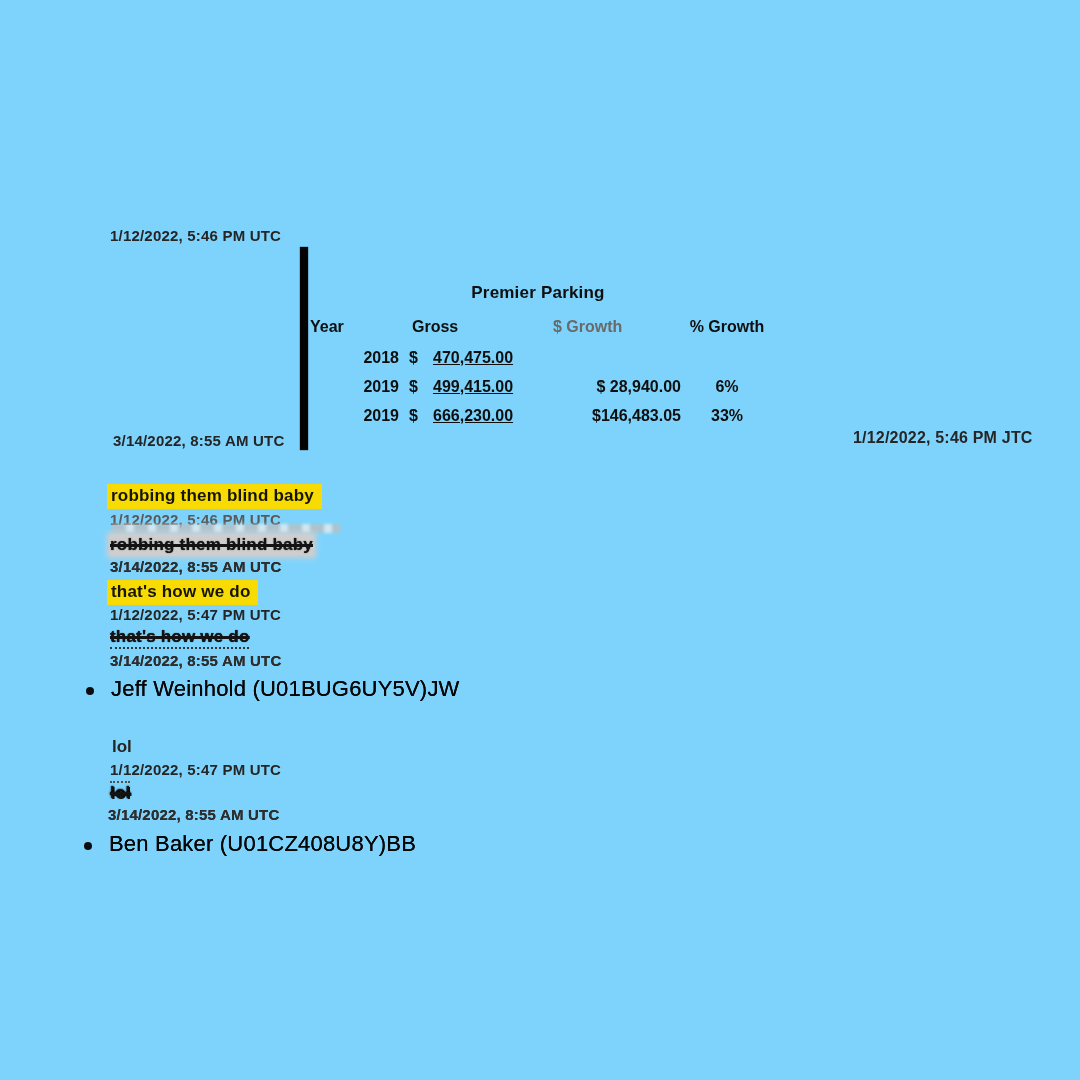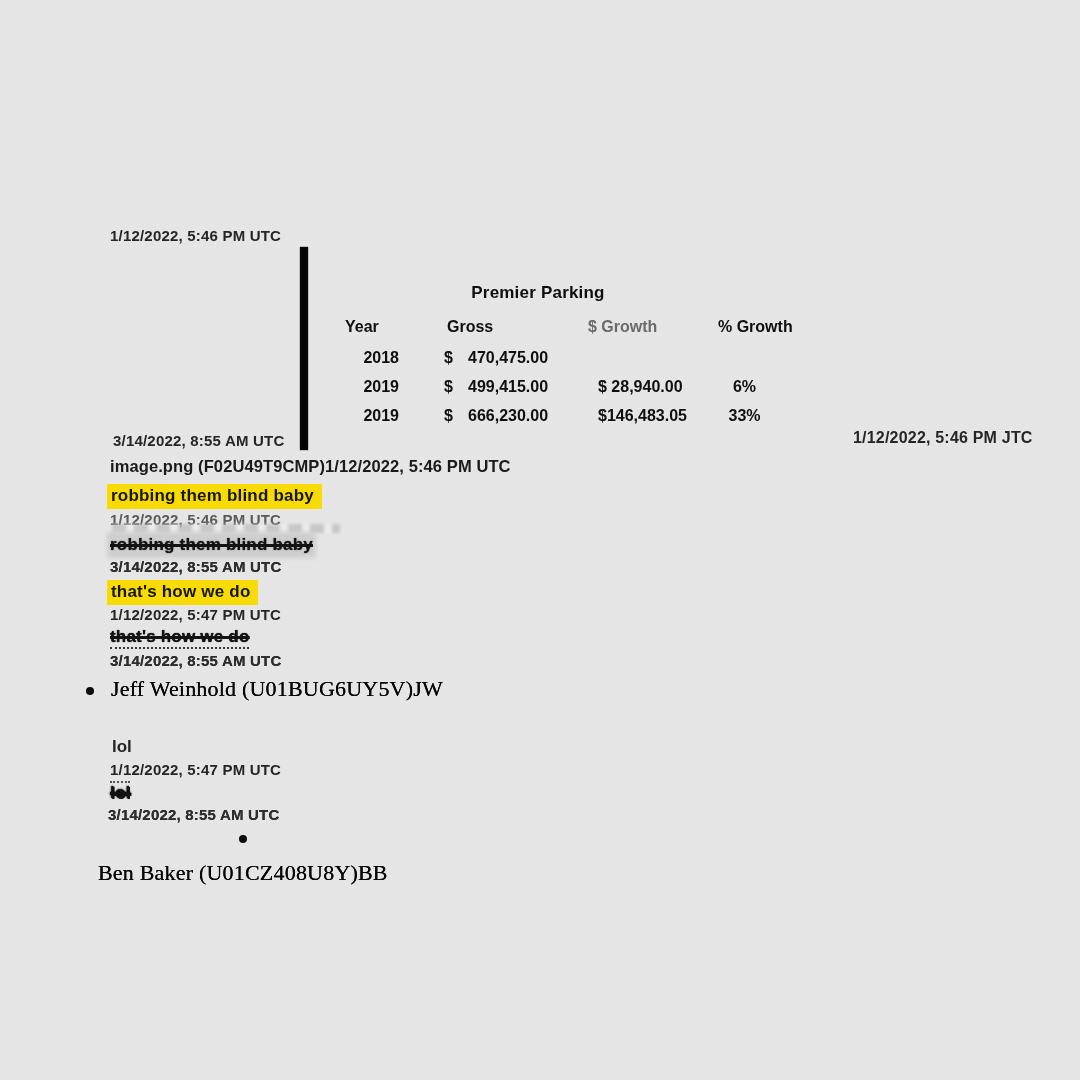--- a/index.html
+++ b/index.html
@@ -1,19 +1,19 @@
 <!DOCTYPE html>
 <html><head>
 <meta charset="utf-8">
 <style>
   html,body{margin:0;padding:0;background:#ffffff;}
   .canvas{
     position:relative;
     width:1080px;height:1080px;
-    background:#e5e5e5;
+    background:#7dd3fc;
     font-family:"Liberation Sans", sans-serif;
     color:#1c1c1c;
     overflow:hidden;
   }
   
   .scan{
     position:absolute;inset:0;
     filter: blur(0.35px) contrast(1.07);
   }
   .abs{position:absolute;white-space:nowrap;}
@@ -25,25 +25,25 @@
   .ts.rough{color:#333;text-shadow:0 0 .6px #333;}
 
   
   .vbar{width:8px;background:#0b0b0b;box-shadow:0 0 1px 0 #000;}
 
   
   .sheet{font-size:16px;font-weight:700;color:#161616;}
   .sheet .title{font-size:17px;font-weight:700;text-align:center;width:456px;letter-spacing:.2px;}
   .trow{display:grid;grid-template-columns:95px 28px 112px 18px 120px 88px;align-items:center;height:29px;}
   .thead{margin-top:9px;}
-  .cell{display:block;margin-left:35px;}
+  .cell{display:block;}
   .c-year-h{text-align:left;}
   .c-year{text-align:right;padding-right:6px;}
   .c-dollar{text-align:left;padding-left:4px;}
-  .c-gross{text-align:right;}
+  .c-gross{text-decoration:underline;}
   .c-growth{text-align:right;padding-right:2px;}
   .c-growth-h{grid-column:4 / span 2;text-align:left;padding-left:8px;color:#6b6b6b;}
   .c-gross-h{grid-column:2 / span 2;text-align:left;padding-left:7px;}
   .c-pct{text-align:center;}
 
   .fileline{font-size:16.5px;font-weight:700;color:#222;letter-spacing:.1px;}
 
   .hl{
     display:inline-block;
     background:#f0d50a;
@@ -76,35 +76,35 @@
   .struck.scribble{
     border-top:2px dotted #555;
     text-shadow:0 0 2px #000, 1px 1px 0 #222;
     text-decoration-thickness:3px;
   }
 
   .plain-msg{font-size:17px;font-weight:700;color:#2a2a2a;}
 
   .author{display:flex;align-items:center;gap:17px;}
   .bullet{width:8px;height:8px;border-radius:50%;background:#141414;flex:0 0 auto;margin-top:4px;}
-  .author-name{font-size:22px;font-weight:400;color:#0f0f0f;letter-spacing:.2px;text-shadow:0 0 .5px #000;font-family:Liberation Serif, serif;}
+  .author-name{font-size:22px;font-weight:400;color:#0f0f0f;letter-spacing:.2px;text-shadow:0 0 .5px #000;}
 </style>
 </head>
 <body>
 
 <div class="canvas">
   <div class="scan">
 
     <div class="abs ts" style="left:110px;top:227px;">1/12/2022, 5:46 PM UTC</div>
 
     <div class="abs ts" style="left:853px;top:429px;font-size:16px;">1/12/2022, 5:46 PM JTC</div>
 
     <div class="abs vbar" style="left:300px;top:247px;height:203px;"></div>
 
-    <div class="abs sheet" style="left:302px;top:283px;width:461px;padding-left:8px;">
+    <div class="abs sheet" style="left:310px;top:283px;width:461px;">
       <div class="title">Premier Parking</div>
 
       <div class="trow thead">
         <span class="cell c-year-h">Year</span>
         <span class="cell c-gross-h">Gross</span>
         <span class="cell c-growth-h">$ Growth</span>
         <span class="cell c-pct">% Growth</span>
       </div>
 
       <div class="trow" style="margin-top:2px;">
@@ -130,21 +130,20 @@
         <span class="cell c-dollar">$</span>
         <span class="cell c-gross">666,230.00</span>
         <span class="cell"></span>
         <span class="cell c-growth">$146,483.05</span>
         <span class="cell c-pct">33%</span>
       </div>
     </div>
 
     <div class="abs ts" style="left:113px;top:432px;">3/14/2022, 8:55 AM UTC</div>
 
-    <div class="abs fileline" style="left:110px;top:457px;">image.png (F02U49T9CMP)1/12/2022, 5:46 PM UTC</div>
 
     <div class="abs" style="left:107px;top:484px;">
       <span class="hl">robbing them blind baby</span>
     </div>
     <div class="abs ts light" style="left:110px;top:511px;">1/12/2022, 5:46 PM UTC</div>
 
     <div class="abs smudge-line" style="left:112px;top:524px;"></div>
 
     <div class="abs struck grey-bg" style="left:110px;top:535px;">robbing them blind baby</div>
     <div class="abs ts rough" style="left:110px;top:558px;">3/14/2022, 8:55 AM UTC</div>
@@ -159,19 +158,19 @@
     <div class="abs author" style="left:86px;top:676px;">
       <span class="bullet"></span>
       <span class="author-name">Jeff Weinhold (U01BUG6UY5V)JW</span>
     </div>
 
     <div class="abs plain-msg" style="left:112px;top:737px;">lol</div>
     <div class="abs ts" style="left:110px;top:761px;">1/12/2022, 5:47 PM UTC</div>
     <div class="abs struck scribble" style="left:110px;top:781px;">lol</div>
     <div class="abs ts rough" style="left:108px;top:806px;">3/14/2022, 8:55 AM UTC</div>
 
-    <div class="abs author" style="left:98px;top:831px;flex-direction:column;">
+    <div class="abs author" style="left:84px;top:831px;">
       <span class="bullet"></span>
       <span class="author-name">Ben Baker (U01CZ408U8Y)BB</span>
     </div>
 
   </div>
 </div>
 
 </body></html>

